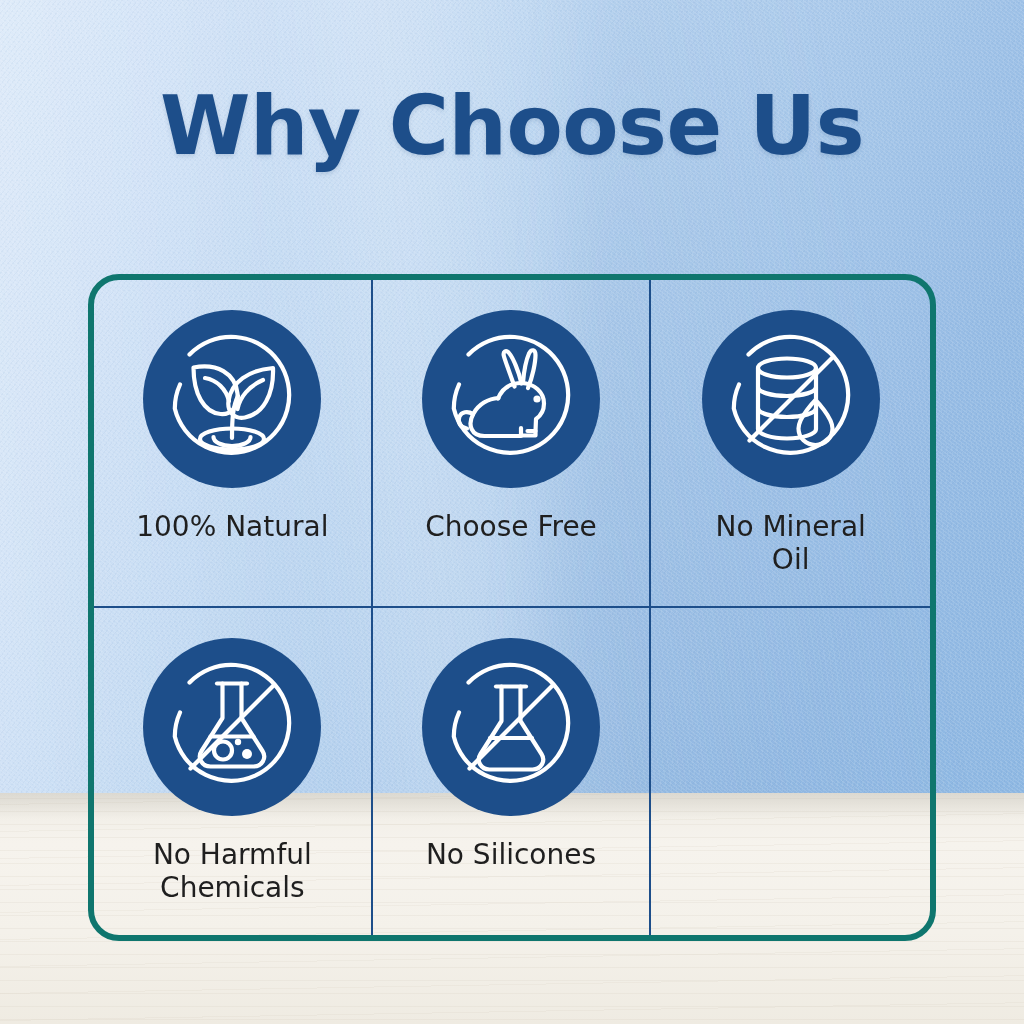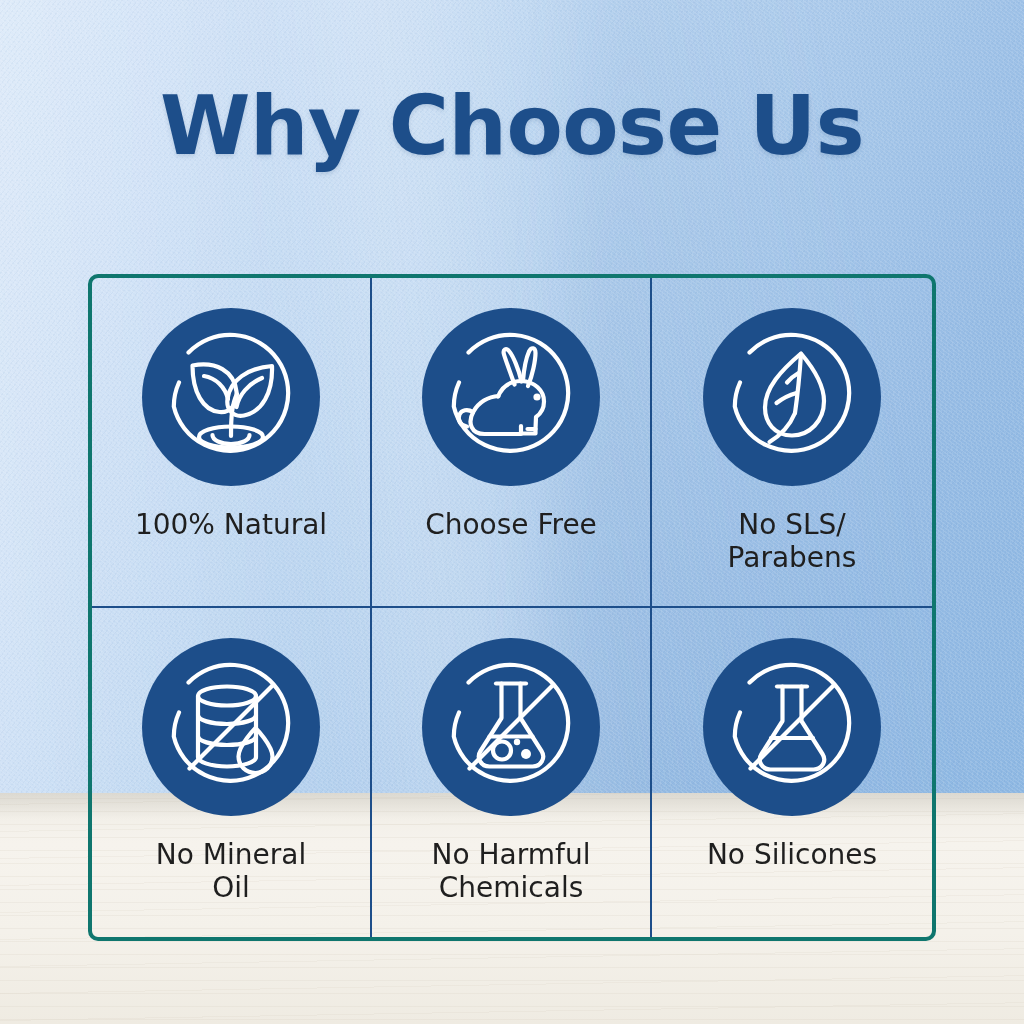--- a/index.html
+++ b/index.html
@@ -114,22 +114,22 @@
     white-space: nowrap;
   }
 
   
   .grid {
     position: absolute;
     left: 88px;
     top: 274px;
     width: 848px;
     height: 667px;
-    border: 4px solid #0f766e;
-    border-radius: 10px;
+    border: 6px solid #0f766e;
+    border-radius: 31px;
     display: grid;
     grid-template-columns: 1fr 1fr 1fr;
     grid-template-rows: 1fr 1fr;
     box-sizing: border-box;
   }
 
   .cell {
     position: relative;
     display: flex;
     flex-direction: column;
@@ -212,34 +212,20 @@
           <path d="M113.5 121 L113.5 125.5 L99 125.5 L99 118"></path>
           <path d="M99.5 73 C87 73 79.5 80 76 88.5"></path>
           <path d="M76.5 88 C66 88.5 56.5 94.5 51.5 103.5 C45 115 49.5 126 62.5 126 L99 126"></path>
           <path d="M51 104 C45.5 100.5 39.5 102 37.5 106.5 C35 112 38.5 118 45 118.5"></path>
           <circle cx="115" cy="89" r="3.6" fill="#ffffff" stroke="none"></circle>
         </svg>
       </div>
       <div class="cell-label">Choose Free</div>
     </div>
 
-    <div class="cell">
-      <div class="badge">
-        <svg width="178" height="178" viewBox="0 0 178 178" fill="none" stroke="#ffffff" stroke-width="4.2" stroke-linecap="round" stroke-linejoin="round">
-          <path d="M46.5 44.5 A58 58 0 1 1 31.8 98.5 A58 58 0 0 1 37 74.5"></path>
-          <path d="M98 45.5 C112 62 121 78 121 93 C121 113 106.5 127.5 89 127.5 C71.5 127.5 62 114.5 62 99.5 C62 80 78 62.5 98 45.5 Z"></path>
-          <path d="M98 46 C96.5 69 94 91 92 105"></path>
-          <path d="M92 105 C87 117 78 127 66.5 134"></path>
-          <path d="M93.5 85 C88 86.5 80 90 73.5 95"></path>
-          <path d="M95.5 65 C92 67 87.5 70.5 84 74.5"></path>
-        </svg>
-      </div>
-      <div class="cell-label">No SLS/
-Parabens</div>
-    </div>
 
     <div class="cell">
       <div class="badge">
         <svg width="178" height="178" viewBox="0 0 178 178" fill="none" stroke="#ffffff" stroke-width="4.2" stroke-linecap="round" stroke-linejoin="round">
           <path d="M46.5 44.5 A58 58 0 1 1 31.8 98.5 A58 58 0 0 1 37 74.5"></path>
           <ellipse cx="85" cy="58" rx="29" ry="9.5"></ellipse>
           <path d="M56 58 L56 119"></path>
           <path d="M114 58 L114 119"></path>
           <path d="M56 119 C56 124 69 128.5 85 128.5 C101 128.5 114 124 114 119"></path>
           <path d="M56 77 C56 82 69 86 85 86 C101 86 114 82 114 77"></path>

